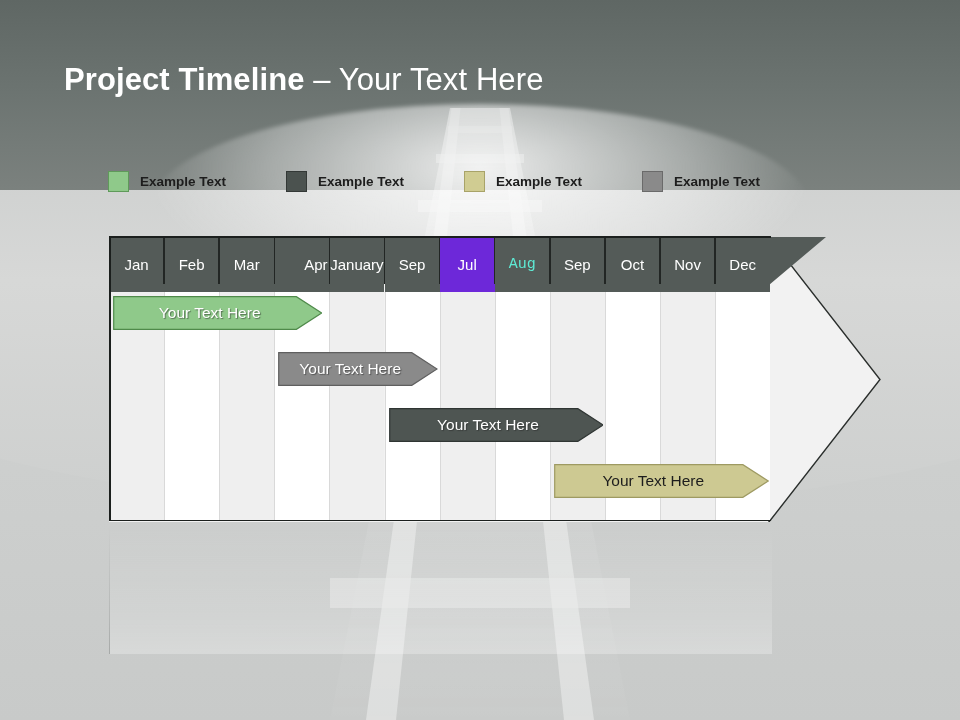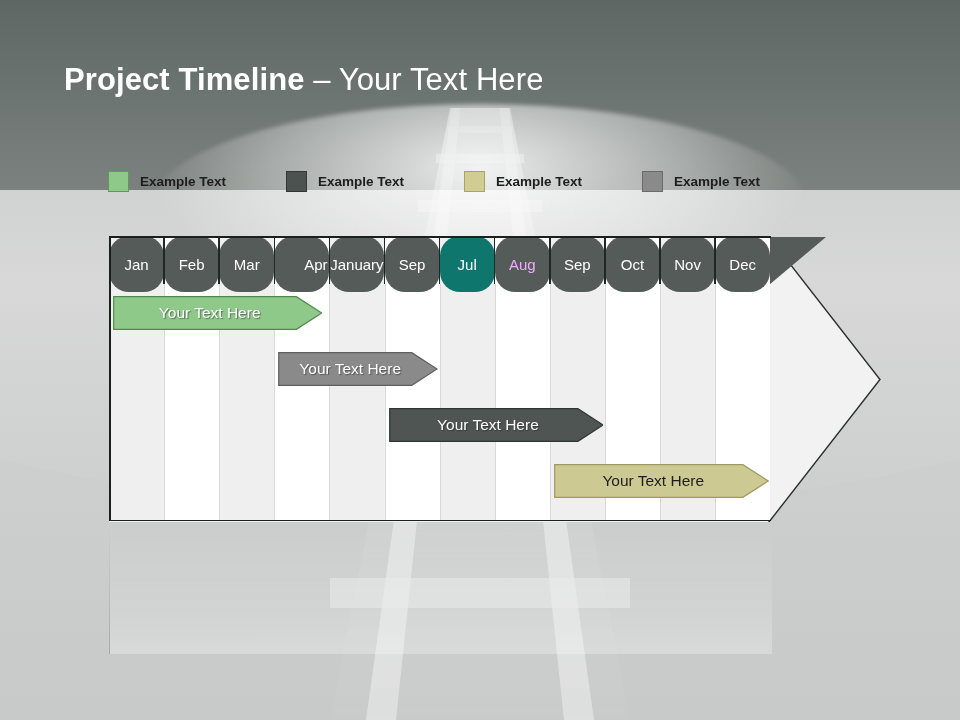--- a/index.html
+++ b/index.html
@@ -176,21 +176,20 @@
   .head-cell {
     position: absolute;
     top: 0;
     width: 55.1px;
     height: 56px;
     background: #545b58;
     box-sizing: border-box;
     display: flex;
     align-items: center;
     justify-content: center;
-    border-radius: 20px;
   }
   .head-sep {
     position: absolute;
     top: 0;
     width: 1.5px;
     height: 48px;
     background: #222624;
   }
   .head-label {
     font-size: 15px;
@@ -365,26 +364,26 @@
           </div>
           <div class="head-sep" style="left: 164.55px;"></div>
           <div class="head-cell" style="left: 220.4px; background: rgb(84, 91, 88);">
             <span class="head-label" style="color: rgb(255, 255, 255);">January</span>
           </div>
           <div class="head-sep" style="left: 219.65px;"></div>
           <div class="head-cell" style="left: 275.5px; background: rgb(84, 91, 88);">
             <span class="head-label" style="color: rgb(255, 255, 255);">Sep</span>
           </div>
           <div class="head-sep" style="left: 274.75px;"></div>
-          <div class="head-cell" style="left: 330.6px; background: #0f766e; align-items: center;">
+          <div class="head-cell" style="left: 330.6px; background: #6d28d9; align-items: center;">
             <span class="head-label" style="color: rgb(255, 255, 255);">Jul</span>
           </div>
           <div class="head-sep" style="left: 329.85px;"></div>
           <div class="head-cell" style="left: 385.7px; background: rgb(84, 91, 88);">
-            <span class="head-label" style="color: #f0abfc;">Aug</span>
+            <span class="head-label" style="color: #5eead4; font-family: Liberation Mono, monospace;">Aug</span>
           </div>
           <div class="head-sep" style="left: 384.95px;"></div>
           <div class="head-cell" style="left: 440.8px; background: rgb(84, 91, 88);">
             <span class="head-label" style="color: rgb(255, 255, 255);">Sep</span>
           </div>
           <div class="head-sep" style="left: 440.05px;"></div>
           <div class="head-cell" style="left: 495.9px; background: rgb(84, 91, 88);">
             <span class="head-label" style="color: rgb(255, 255, 255);">Oct</span>
           </div>
           <div class="head-sep" style="left: 495.15px;"></div>

